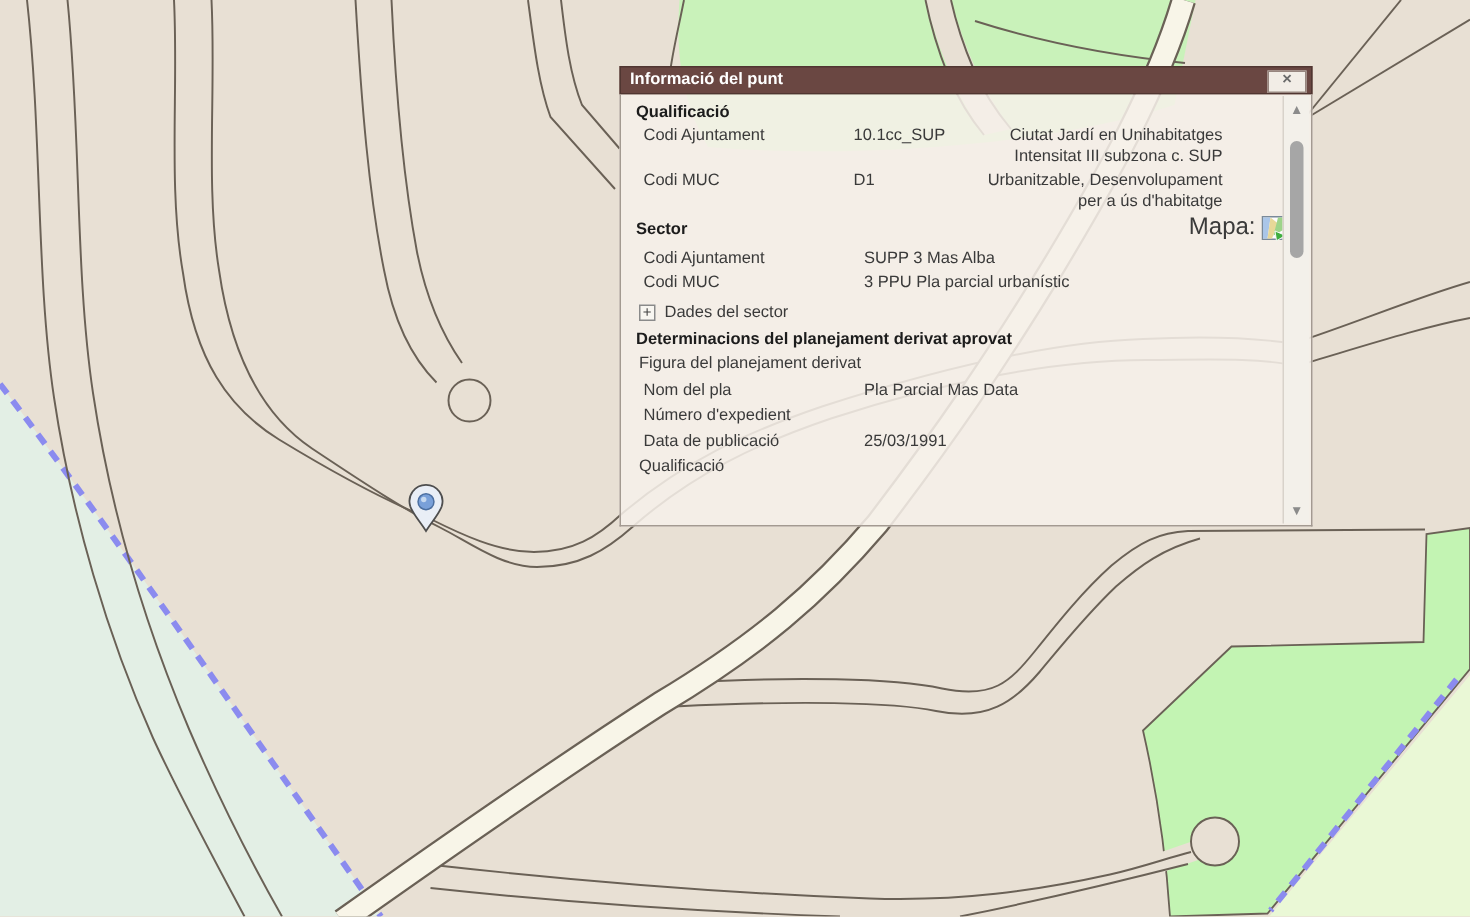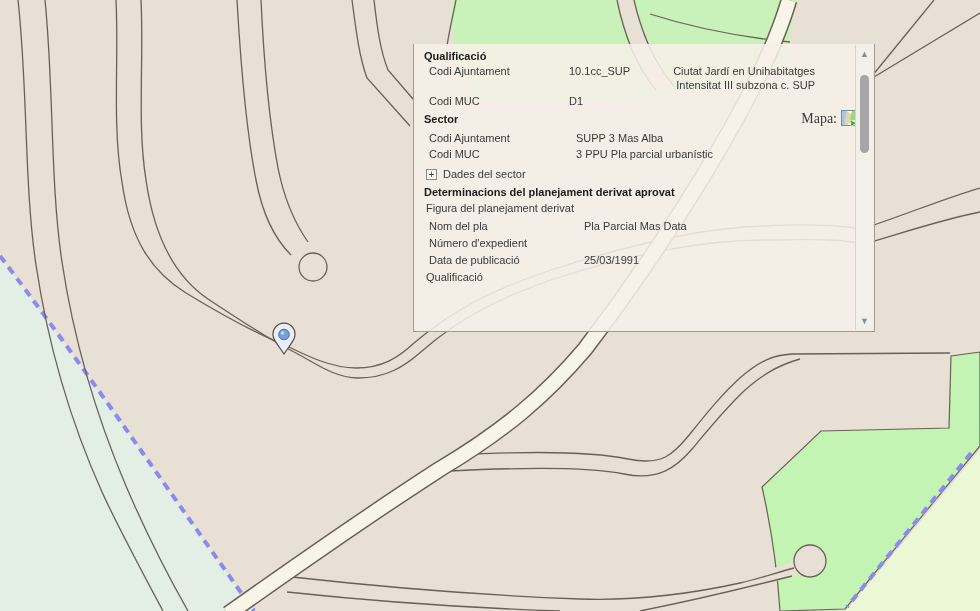--- a/index.html
+++ b/index.html
@@ -17,22 +17,22 @@
        border:1px solid #a39a91;border-top:none;height:284px;
        padding:3px 14px 0 10px;box-sizing:content-box;color:#3a3a3a;font-size:11px;overflow:hidden;}
   .sec-h{font-weight:bold;font-size:11px;color:#1c1c1c;line-height:14px;margin:2px 0 1px;}
   .row{display:flex;line-height:14px;margin:0 0 2px;padding-left:5px;}
   .c1{width:140px;flex:none;}
   .c2{width:74px;flex:none;}
   .c3{width:172px;text-align:right;}
   .c1s{width:147px;flex:none;}
   .c2s{flex:1;}
   .sector-head{display:flex;justify-content:space-between;align-items:center;}
-  .mapa{display:flex;align-items:center;gap:4px;font-size:14px;margin-right:2px;font-family:Liberation Serif, serif;}
-  .mt4{margin-top:4px;} .mb3{margin-bottom:3px;gap:8px;}
+  .mapa{display:flex;align-items:center;gap:4px;font-size:16px;margin-right:2px;}
+  .mt4{margin-top:4px;} .mb3{margin-bottom:3px;}
   .expand-row{display:flex;align-items:center;gap:6px;margin-top:6px;padding-left:2px;line-height:14px;}
   .plus-box{display:inline-block;width:11px;height:11px;background:#f8f6f1;border:1px solid #8a8a8a;
        color:#444;font-size:10px;line-height:10px;text-align:center;box-sizing:border-box;cursor:pointer;}
   .plain{line-height:14px;margin-top:2px;padding-left:2px;}
   
   .vscroll{position:absolute;right:1px;top:1px;bottom:1px;width:17px;
        background:#f3f0ea;border-left:1px solid #d8d2ca;}
   .scroll-up,.scroll-down{position:absolute;left:0;width:17px;height:14px;color:#8b8b8b;
        font-size:9px;text-align:center;line-height:14px;cursor:pointer;}
   .scroll-up{top:2px;} .scroll-down{bottom:2px;}
@@ -90,32 +90,37 @@
   <path d="M228,614 C300,563 378,509 440,469 C505,430 545,396 585,349 C630,290 663,242 702,178 C737,120 772,58 789,0" fill="none" stroke="#f8f5e8" stroke-width="14"></path>
 
   <g>
     <path d="M284,354 C279.5,347 275.5,343 273.5,337.5 A11,11 0 1 1 294.5,337.5 C292.5,343 288.5,347 284,354 Z" fill="#e9eef6" stroke="#4e4e4e" stroke-width="1.2"></path>
     <circle cx="284" cy="334.5" r="5.3" fill="#79a0d9" stroke="#4c6fa0" stroke-width="1"></circle>
     <circle cx="282.5" cy="333" r="1.8" fill="#c5d8ef"></circle>
   </g>
 </svg>
 
 <div class="popup">
+  <div class="popup-title">
+    <span>Informació del punt</span>
+    <span class="close-btn">×</span>
+  </div>
   <div class="popup-body">
 
     <div class="sec-h">Qualificació</div>
 
     <div class="row">
       <div class="c1">Codi Ajuntament</div>
       <div class="c2">10.1cc_SUP</div>
       <div class="c3">Ciutat Jardí en Unihabitatges Intensitat III subzona c. SUP</div>
     </div>
     <div class="row">
       <div class="c1">Codi MUC</div>
       <div class="c2">D1</div>
+      <div class="c3">Urbanitzable, Desenvolupament per a ús d'habitatge</div>
     </div>
 
     <div class="sector-head">
       <div class="sec-h">Sector</div>
       <div class="mapa">
         <span>Mapa:</span>
         <svg width="17" height="17" viewBox="0 0 17 17">
           <rect x="0.5" y="0.5" width="15" height="15" fill="#fdfdfd" stroke="#7a8a99"></rect>
           <path d="M1,1 L6,1 L4,15 L1,15 Z" fill="#aac6e8"></path>
           <path d="M6,1 L11,5 L7,15 L4,15 Z" fill="#e8d898"></path>

